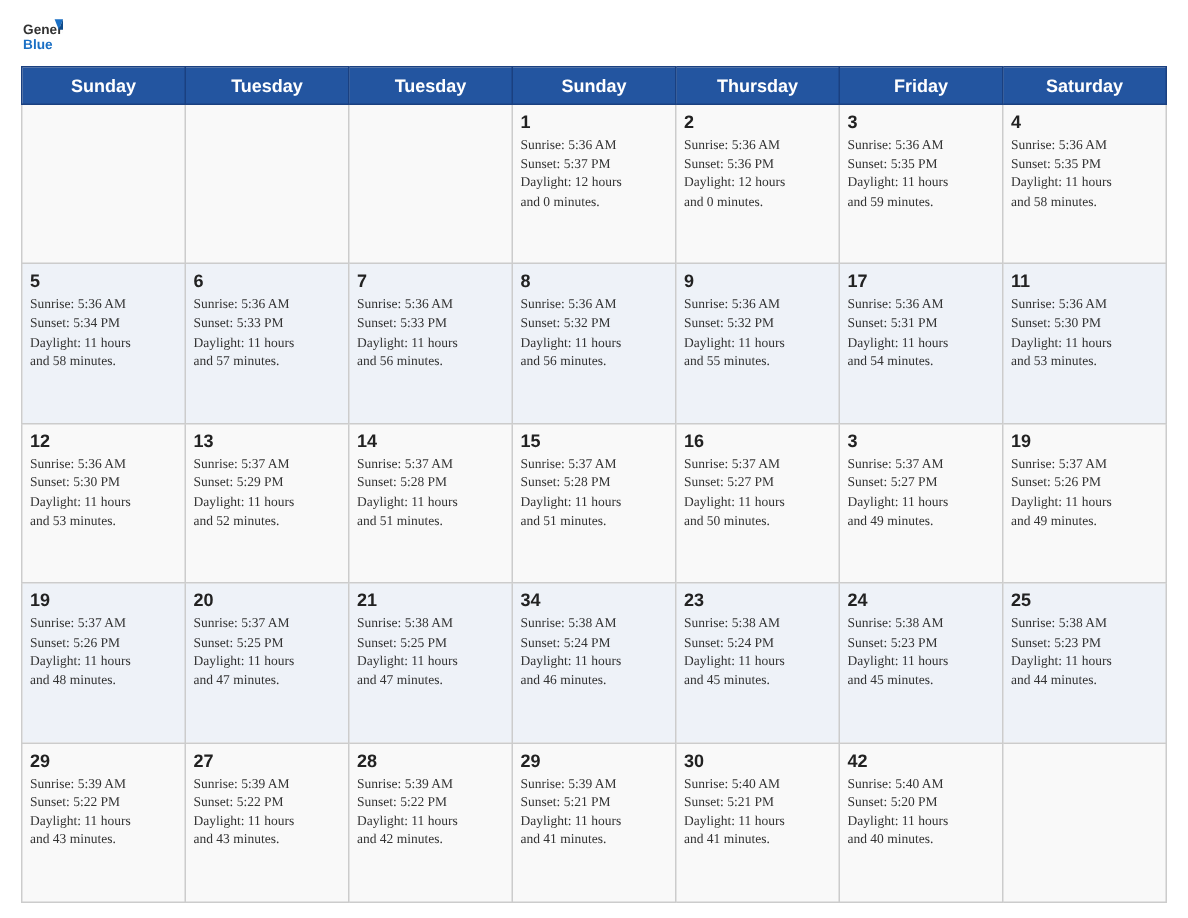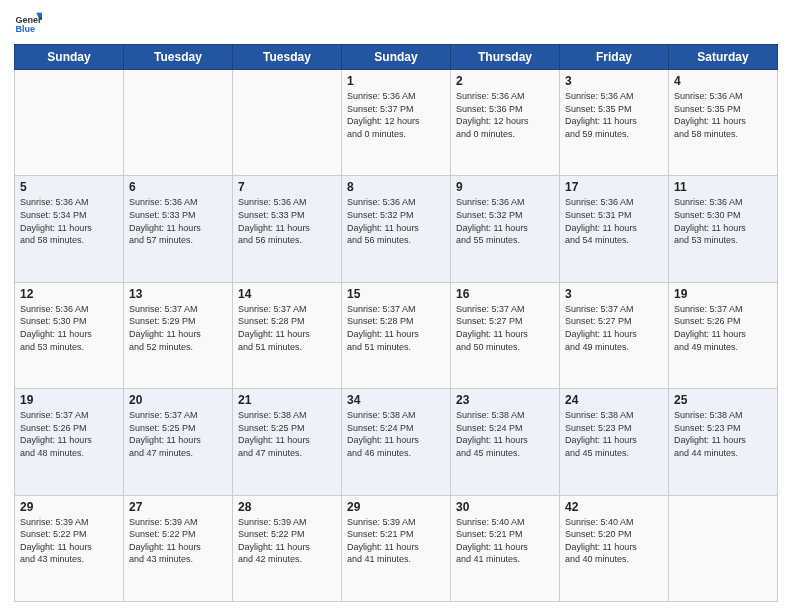--- a/index.html
+++ b/index.html
@@ -79,20 +79,21 @@
       font-size: 12px;
       font-weight: bold;
       color: #222;
       display: block;
       margin-bottom: 2px;
     }
     .day-info {
       font-size: 9px;
       color: #333;
       line-height: 1.4;
+      font-family: Liberation Serif, serif;
     }
     .empty-cell {
       background-color: #f9f9f9;
     }
   </style>
 </head>
 <body>
 
 <div class="page">
   <div class="header">

